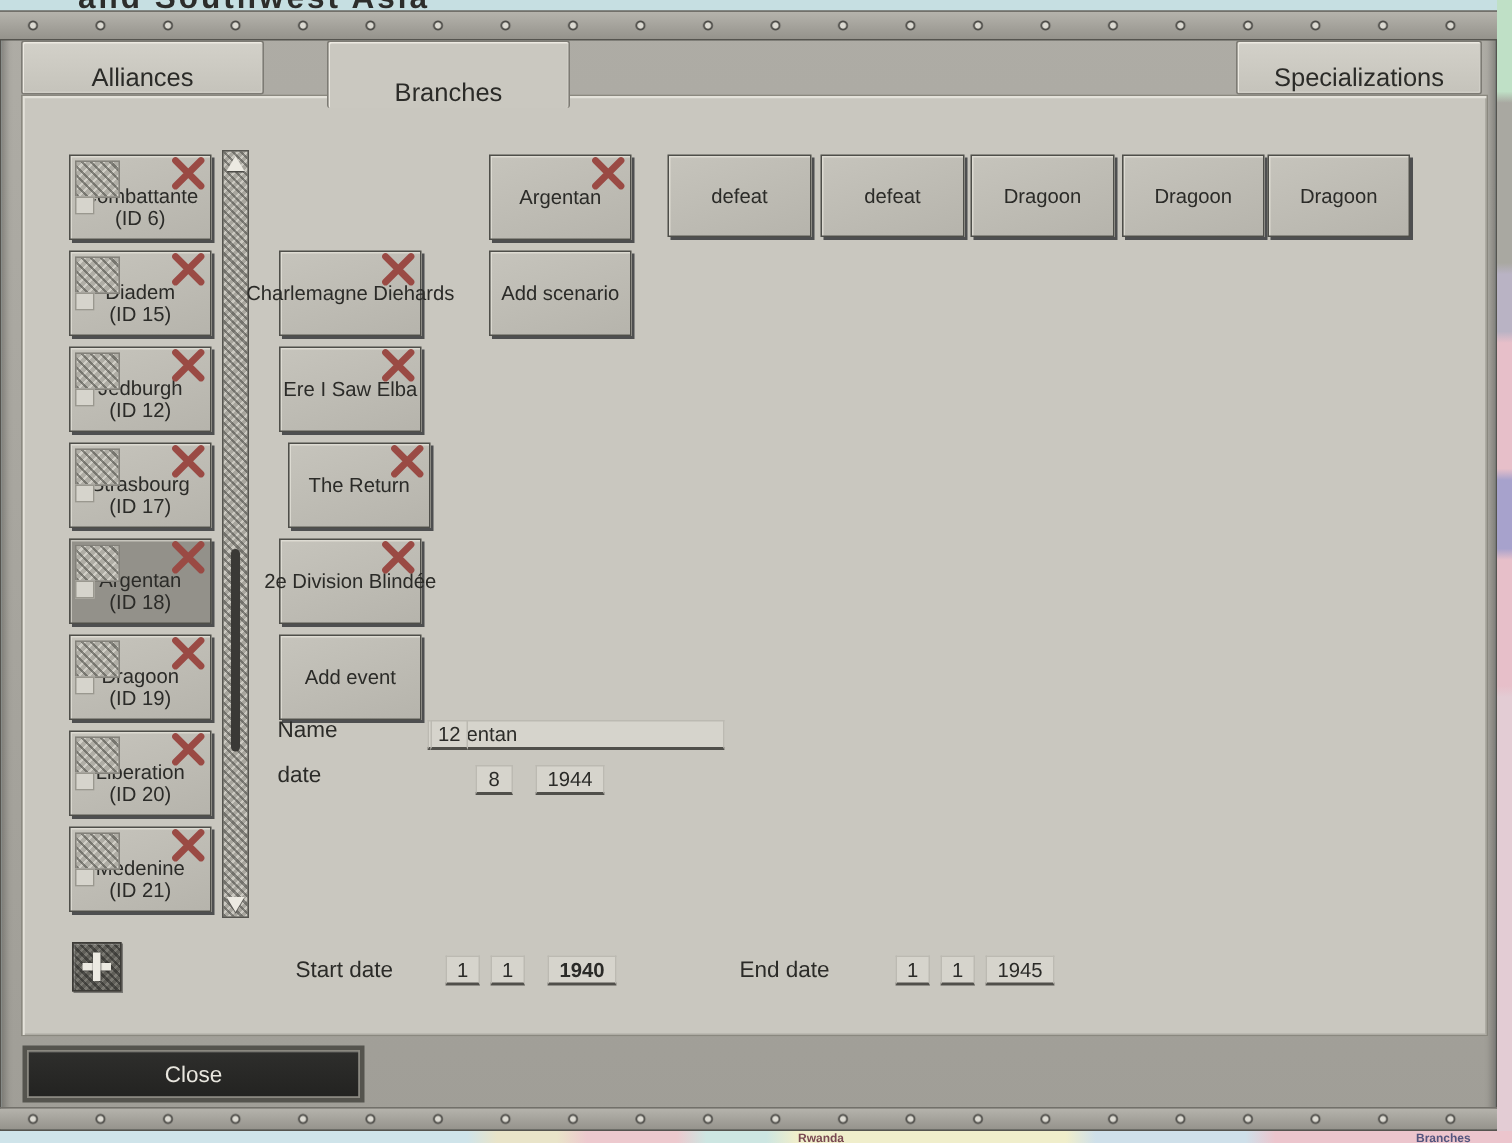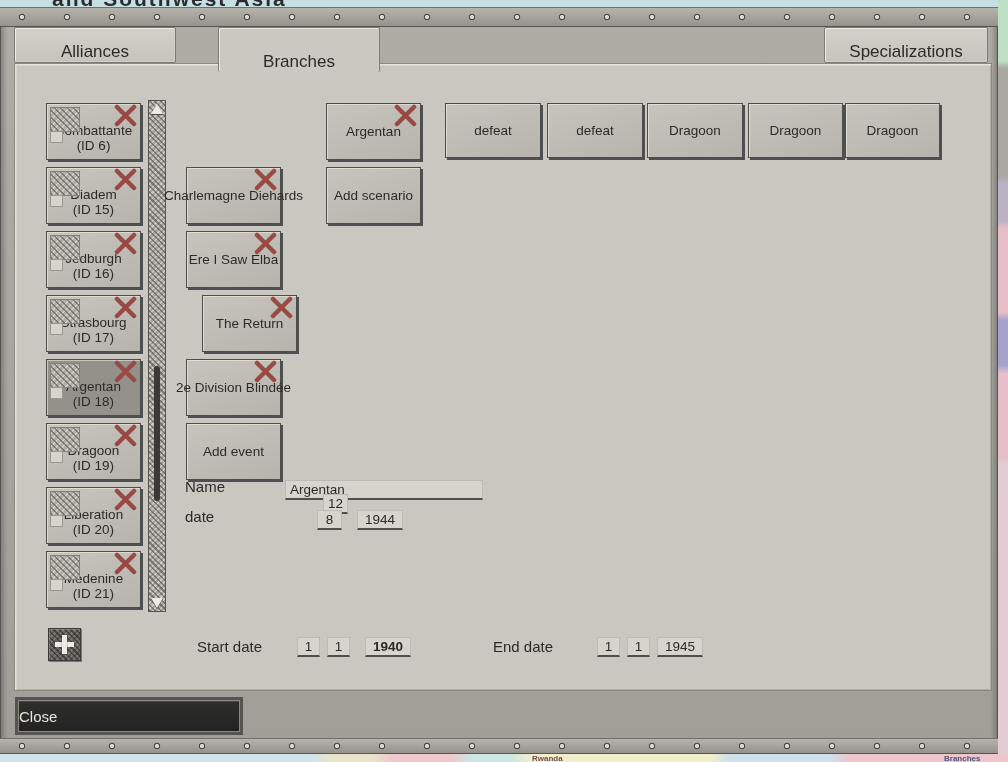--- a/index.html
+++ b/index.html
@@ -101,21 +101,21 @@
   .field{position:absolute;z-index:3;box-sizing:border-box;height:20px;
          background:#d6d4cc;border:1px solid #bcbab2;border-bottom:2px solid #504f4a;
          color:#2b2b28;font-family:"Liberation Sans",sans-serif;font-size:13.5px;padding:0 4px;outline:none;}
   .field.center{text-align:center;padding:0;}
 
   
   .close-btn{position:absolute;left:18px;top:700px;width:222px;height:32px;z-index:3;cursor:pointer;
              background:linear-gradient(#2e2e2c,#232321);color:#e8e6de;
              border:1px solid #8a8880;box-sizing:border-box;
              box-shadow:0 0 0 3px #55544e, inset 0 1px 0 rgba(255,255,255,.12);
-             display:flex;align-items:center;justify-content:flex-start;font-size:15px;}
+             display:flex;align-items:center;justify-content:center;font-size:15px;}
 </style>
 </head>
 <body>
 
 <div class="stage">
 
   <div class="map-top">
     <div class="map-top-text">and Southwest Asia</div>
   </div>
   <div class="map-right"></div>
@@ -158,21 +158,21 @@
     <span>Diadem</span>
     <span>(ID 15)</span>
   </div>
   <div class="ui-btn branch-item" style="left:46px;top:231px;width:95px;height:57px">
     <span class="corner"></span>
       <span class="corner-sub"></span>
     <span class="delx"><svg width="25" height="23" viewBox="0 0 25 23">
           <path d="M4 3 L21 20 M21 3 L4 20" stroke="#9a4a44" stroke-width="4.5" stroke-linecap="round" fill="none"></path>
         </svg></span>
     <span>Jedburgh</span>
-    <span>(ID 16)</span>
+    <span>(ID 12)</span>
   </div>
   <div class="ui-btn branch-item" style="left:46px;top:295px;width:95px;height:57px">
     <span class="corner"></span>
       <span class="corner-sub"></span>
     <span class="delx"><svg width="25" height="23" viewBox="0 0 25 23">
           <path d="M4 3 L21 20 M21 3 L4 20" stroke="#9a4a44" stroke-width="4.5" stroke-linecap="round" fill="none"></path>
         </svg></span>
     <span>Strasbourg</span>
     <span>(ID 17)</span>
   </div>
@@ -229,21 +229,21 @@
           <path d="M4 3 L21 20 M21 3 L4 20" stroke="#9a4a44" stroke-width="4.5" stroke-linecap="round" fill="none"></path>
         </svg></span>
     <span class="nowrap">Charlemagne Diehards</span>
   </div>
   <div class="ui-btn" style="left:186px;top:231px;width:95px;height:57px">
     <span class="delx"><svg width="25" height="23" viewBox="0 0 25 23">
           <path d="M4 3 L21 20 M21 3 L4 20" stroke="#9a4a44" stroke-width="4.5" stroke-linecap="round" fill="none"></path>
         </svg></span>
     <span class="nowrap">Ere I Saw Elba</span>
   </div>
-  <div class="ui-btn" style="left:202px;top:295px;width:95px;height:57px">
+  <div class="ui-btn" style="left:192px;top:295px;width:95px;height:57px">
     <span class="delx"><svg width="25" height="23" viewBox="0 0 25 23">
           <path d="M4 3 L21 20 M21 3 L4 20" stroke="#9a4a44" stroke-width="4.5" stroke-linecap="round" fill="none"></path>
         </svg></span>
     <span class="nowrap">The Return</span>
   </div>
   <div class="ui-btn" style="left:186px;top:359px;width:95px;height:57px">
     <span class="delx"><svg width="25" height="23" viewBox="0 0 25 23">
           <path d="M4 3 L21 20 M21 3 L4 20" stroke="#9a4a44" stroke-width="4.5" stroke-linecap="round" fill="none"></path>
         </svg></span>
     <span class="nowrap">2e Division Blindée</span>
@@ -274,21 +274,21 @@
   <div class="ui-btn" style="left:748px;top:103px;width:95px;height:55px">
       <span>Dragoon</span>
     </div>
   <div class="ui-btn" style="left:845px;top:103px;width:95px;height:55px">
       <span>Dragoon</span>
     </div>
 
   <span class="lbl" style="left:185px;top:478px">Name</span>
   <input class="field" style="left: 285px; top: 480px; width: 198px;" value="Argentan">
   <span class="lbl" style="left:185px;top:508px">date</span>
-  <input class="field center" style="left: 287px; top: 494px; width: 25px; margin-left: 36px;" value="12">
+  <input class="field center" style="left: 287px; top: 480px; width: 25px;" value="12">
   <input class="field center" style="left: 317px; top: 510px; width: 25px;" value="8">
   <input class="field center" style="left: 357px; top: 510px; width: 46px;" value="1944">
 
   <span class="lbl" style="left:197px;top:638px">Start date</span>
   <input class="field center" style="left: 297px; top: 637px; width: 23px;" value="1">
   <input class="field center" style="left: 327px; top: 637px; width: 23px;" value="1">
   <input class="field center" style="left: 365px; top: 637px; width: 46px; font-weight: bold;" value="1940">
   <span class="lbl" style="left:493px;top:638px">End date</span>
   <input class="field center" style="left: 597px; top: 637px; width: 23px;" value="1">
   <input class="field center" style="left: 627px; top: 637px; width: 23px;" value="1">

